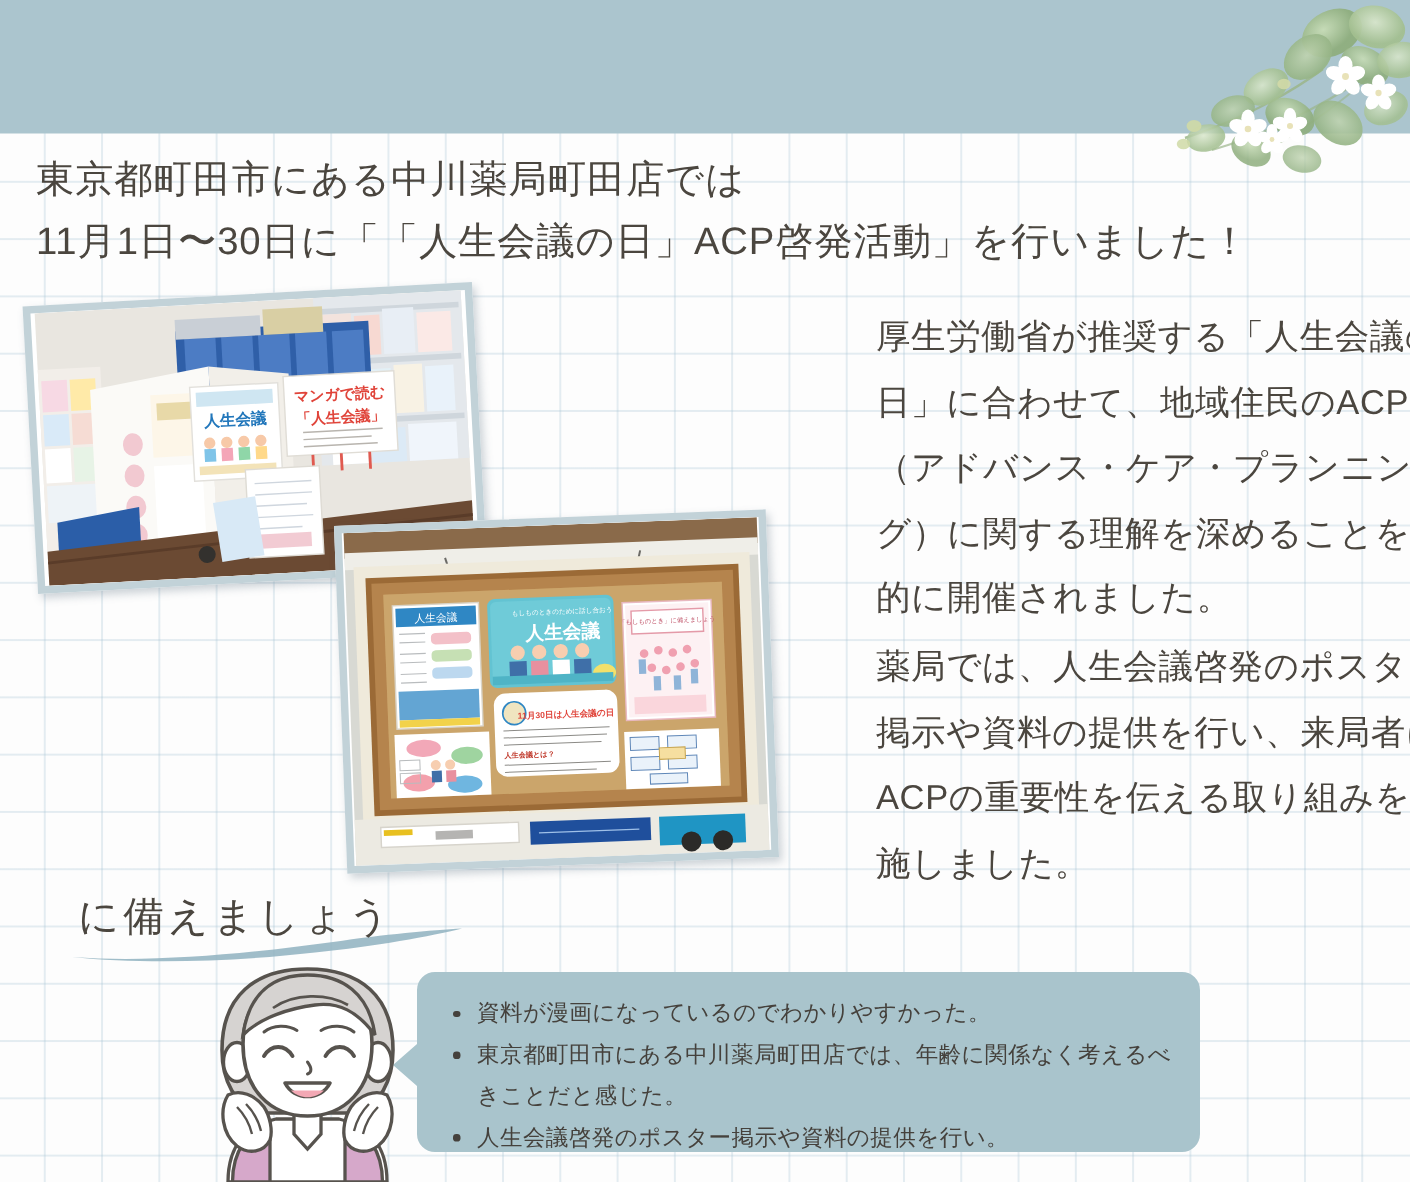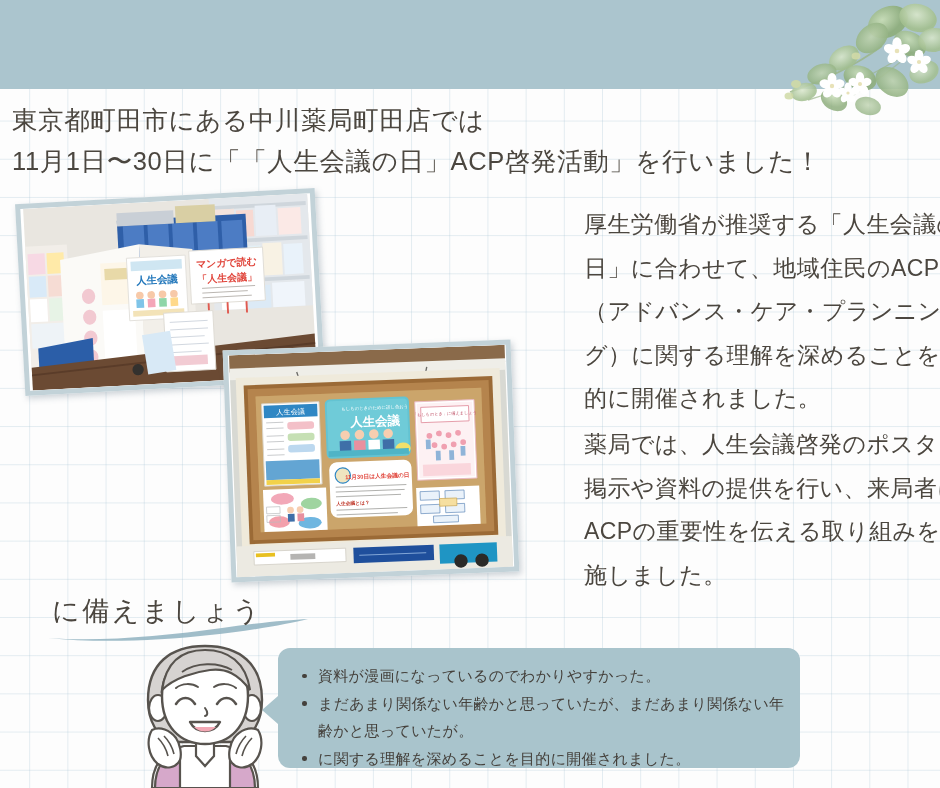--- a/index.html
+++ b/index.html
@@ -31,21 +31,21 @@
 
   
   #botanical {
     position:absolute; right:0px; top:-4px;
     width:180px; height:120px;
     pointer-events:none;
   }
 
   
   #headline {
-    position:absolute; left:12px; top:100px; width:900px;
+    position:absolute; left:24px; top:100px; width:900px;
     color:#4b463f;
     font-size:25.5px;
     line-height:41px;
     letter-spacing:0.6px;
     white-space:pre-line;
   }
 
   
   .photo {
     position:absolute;
@@ -478,22 +478,22 @@
     </svg>
     <div id="voices-heading">に備えましょう</div>
   </div>
 
   <div id="bubble">
     <svg id="bubble-shape" viewBox="0 0 538 120" preserveAspectRatio="none" xmlns="http://www.w3.org/2000/svg">
       <path d="M28 0 H526 A12 12 0 0 1 538 12 V108 A12 12 0 0 1 526 120 H28 A12 12 0 0 1 16 108 V76 L0 62 L16 48 V12 A12 12 0 0 1 28 0 Z" fill="#a9c4cc"></path>
     </svg>
     <ul id="bubble-list">
       <li>資料が漫画になっているのでわかりやすかった。</li>
-      <li>まだあまり関係ない年齢かと思っていたが、まだあまり関係ない年齢かと思っていたが。</li>
-      <li>に関する理解を深めることを目的に開催されました。</li>
+      <li>東京都町田市にある中川薬局町田店では、年齢に関係なく考えるべきことだと感じた。</li>
+      <li>人生会議啓発のポスター掲示や資料の提供を行い。</li>
     </ul>
   </div>
 
   <div id="lady">
     <svg viewBox="0 0 166 150" xmlns="http://www.w3.org/2000/svg">
 
       <path d="M30 150 C30 124 44 112 62 108 L104 108 C122 112 136 124 136 150 Z" fill="#ffffff" stroke="#57534e" stroke-width="2.2"></path>
       <path d="M33 150 C33 128 44 116 58 111 L58 150 Z" fill="#d6a8ca" stroke="#57534e" stroke-width="2.2"></path>
       <path d="M133 150 C133 128 122 116 108 111 L108 150 Z" fill="#d6a8ca" stroke="#57534e" stroke-width="2.2"></path>
 

